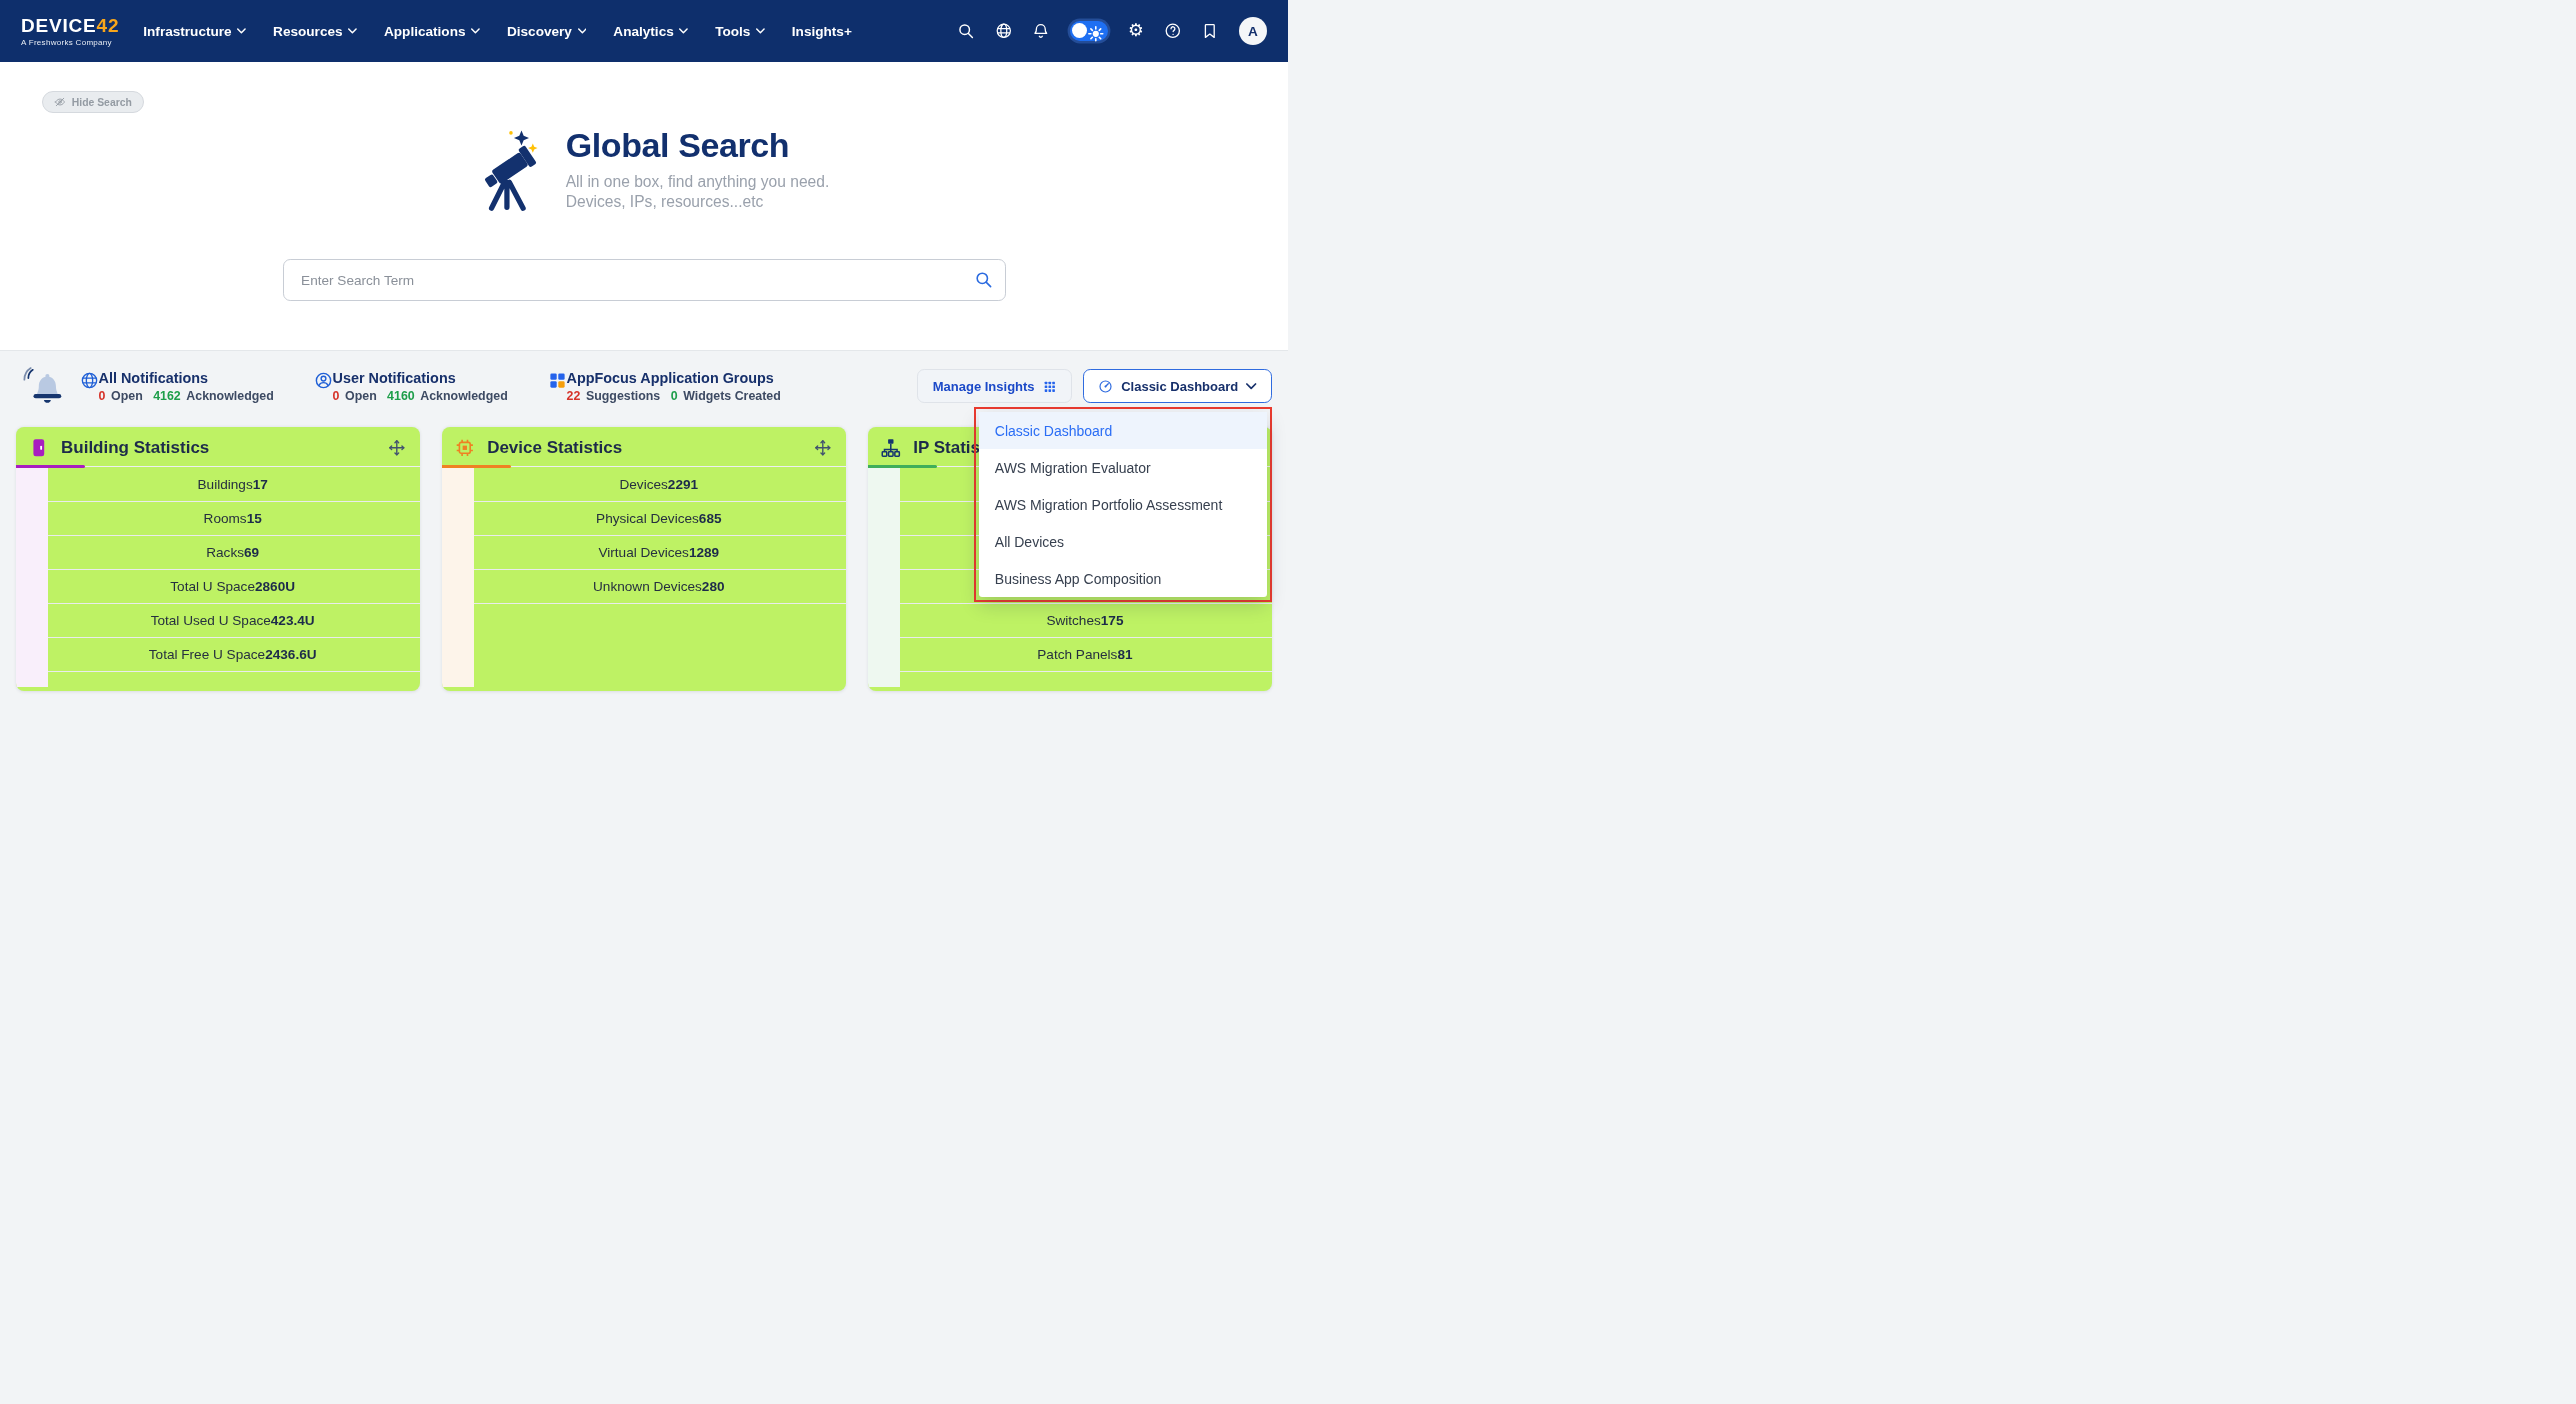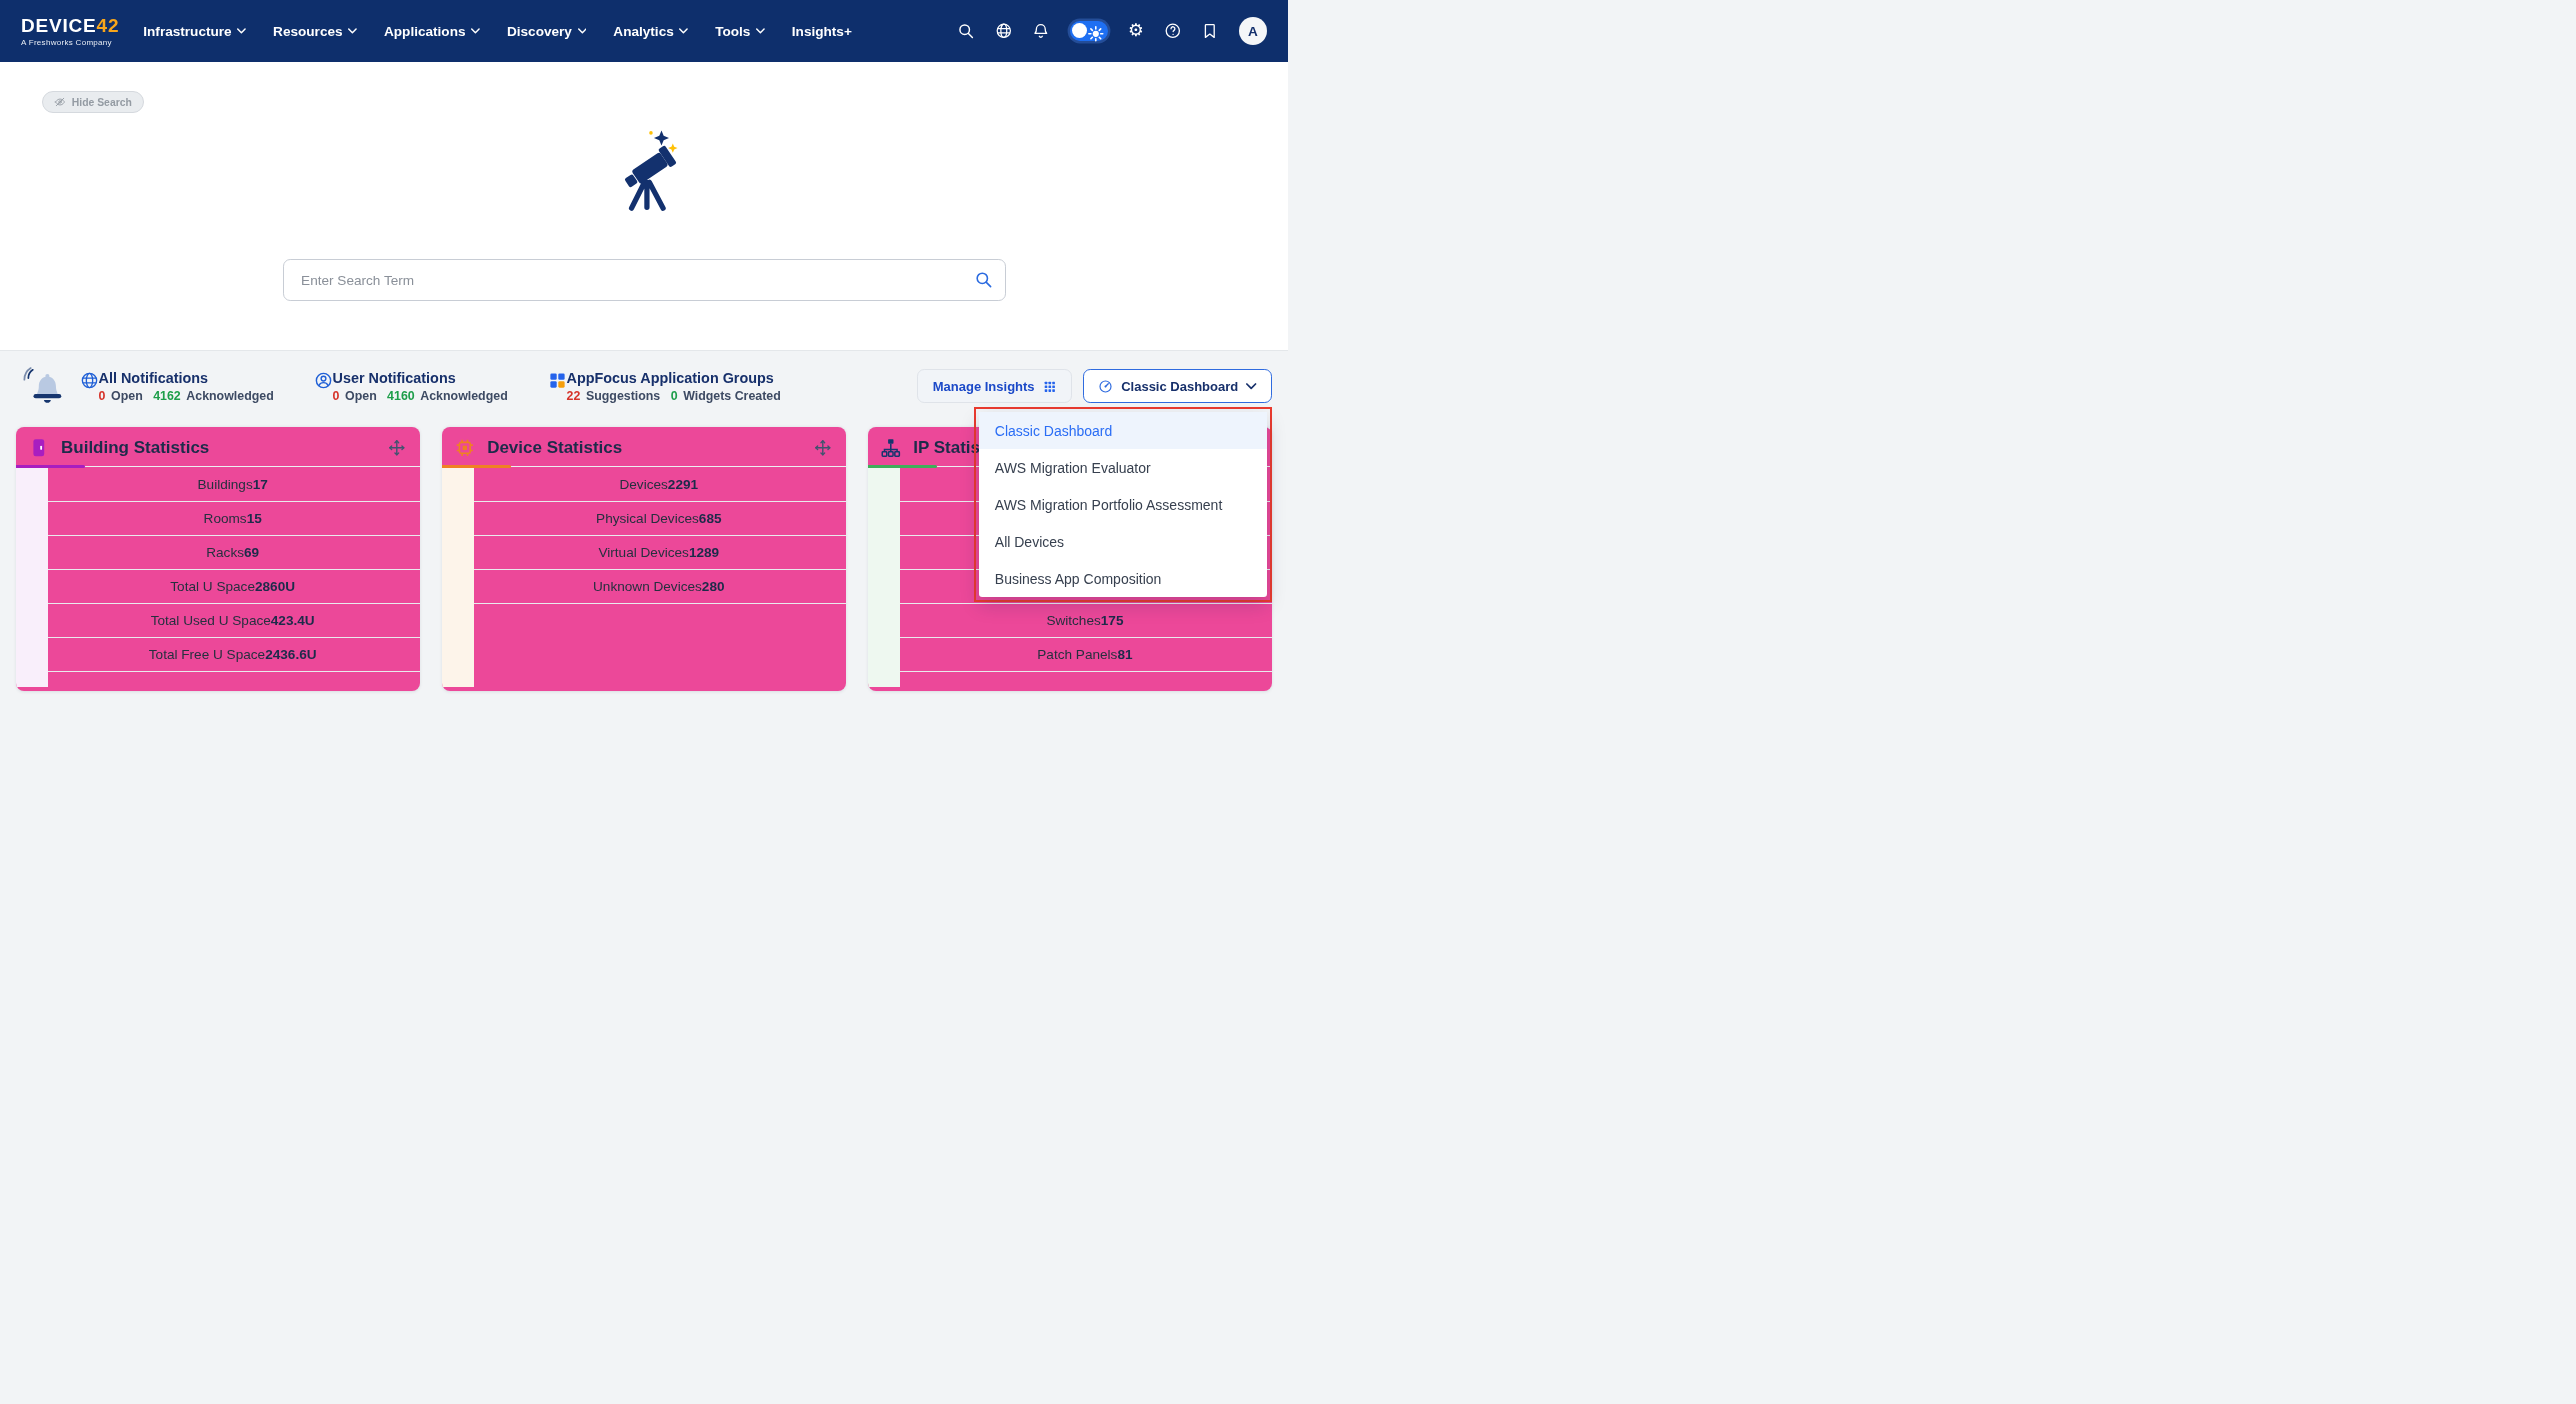--- a/index.html
+++ b/index.html
@@ -64,21 +64,21 @@
   .btn { height:34px; display:flex; align-items:center; gap:8px; border-radius:7.2px; padding:0 14.4px;
          font-size:13px; font-weight:bold; cursor:pointer; }
   .btn-manage { background:#f1f4f8; border:0.8px solid #dfe3e9; color:#1b49c8; }
   .btn-manage .icon svg { width:13.6px; height:13.6px; color:#2563eb; }
   .btn-dash { background:#fff; border:1.2px solid #2f6bdf; color:#17306b; }
   .btn-dash .gauge svg { width:15px; height:15px; color:#2f6bdf; }
   .btn-dash .chev-b svg { width:10.4px; height:7.2px; color:#17306b; }
 
   
   .widgets { display:flex; gap:22.4px; padding:17.6px 16px 0 16px; }
-  .card { flex:1; height:264px; background:#ec4899; border-radius:8px; box-shadow:0 0.8px 3.2px rgba(15,25,55,.10); overflow:hidden; }
+  .card { flex:1; height:264px; background:#bef264; border-radius:8px; box-shadow:0 0.8px 3.2px rgba(15,25,55,.10); overflow:hidden; }
   .card-head { display:flex; align-items:center; padding:10.4px 0 7.2px 0; border-bottom:0.8px solid #edeff2; }
   .wicon { width:45px; }
   .wicon svg { width:21.6px; height:21.6px; }
   .wtitle { font-size:17px; font-weight:bold; color:#1d2b4a; }
   .move { margin-left:auto; padding-right:14.4px; color:#41536f; cursor:grab; }
   .move svg { width:17.6px; height:17.6px; }
   .accent { height:3.2px; width:69px; margin-top:-2px; border-radius:0 1.6px 1.6px 0; position:relative; z-index:1; }
   .card-body { position:relative; height:calc(100% - 45px); }
   .strip { position:absolute; left:0; top:0; bottom:0; width:32px; }
   .row { margin-left:32px; height:34px; display:flex; align-items:center; justify-content:center;
@@ -221,20 +221,27 @@
             <rect x="41" y="44.5" width="42" height="20" rx="3" fill="#13316e"></rect>
             <rect x="83" y="41" width="10" height="27" rx="2.5" fill="#13316e"></rect>
           </g>
           <path d="M55 72L39 104M61 72l17 32M58 72v31" stroke="#13316e" stroke-width="6.5" stroke-linecap="round"></path>
           <path d="M44 12A18 18 0 1044 48 14 14 0 1144 12Z" fill="#ffc107"></path>
           <path d="M76 8l2.7 6.6L85.3 17.3 78.7 20 76 26.6 73.3 20 66.7 17.3 73.3 14.6z" fill="#13316e"></path>
           <path d="M90 24l1.7 4.1 4.1 1.7-4.1 1.7L90 35.6l-1.7-4.1-4.1-1.7 4.1-1.7z" fill="#ffc107"></path>
           <circle cx="63" cy="11" r="2.2" fill="#ffc107"></circle>
         </svg>
       </span>
+    <div>
+      <div class="hero-title">Global Search</div>
+      <div class="hero-sub">
+        <div>All in one box, find anything you need.</div>
+        <div>Devices, IPs, resources...etc</div>
+      </div>
+    </div>
   </div>
   <div class="search-row">
     <div class="search-box">
       <input type="text" placeholder="Enter Search Term" style="">
       <span class="search-btn icon" id="i-search2">
           <svg viewBox="0 0 24 24">
             <circle cx="10.5" cy="10.5" r="6.5" fill="none" stroke="currentColor" stroke-width="2"></circle>
             <line x1="15.6" y1="15.6" x2="21" y2="21" stroke="currentColor" stroke-width="2" stroke-linecap="round"></line>
           </svg>
         </span>

